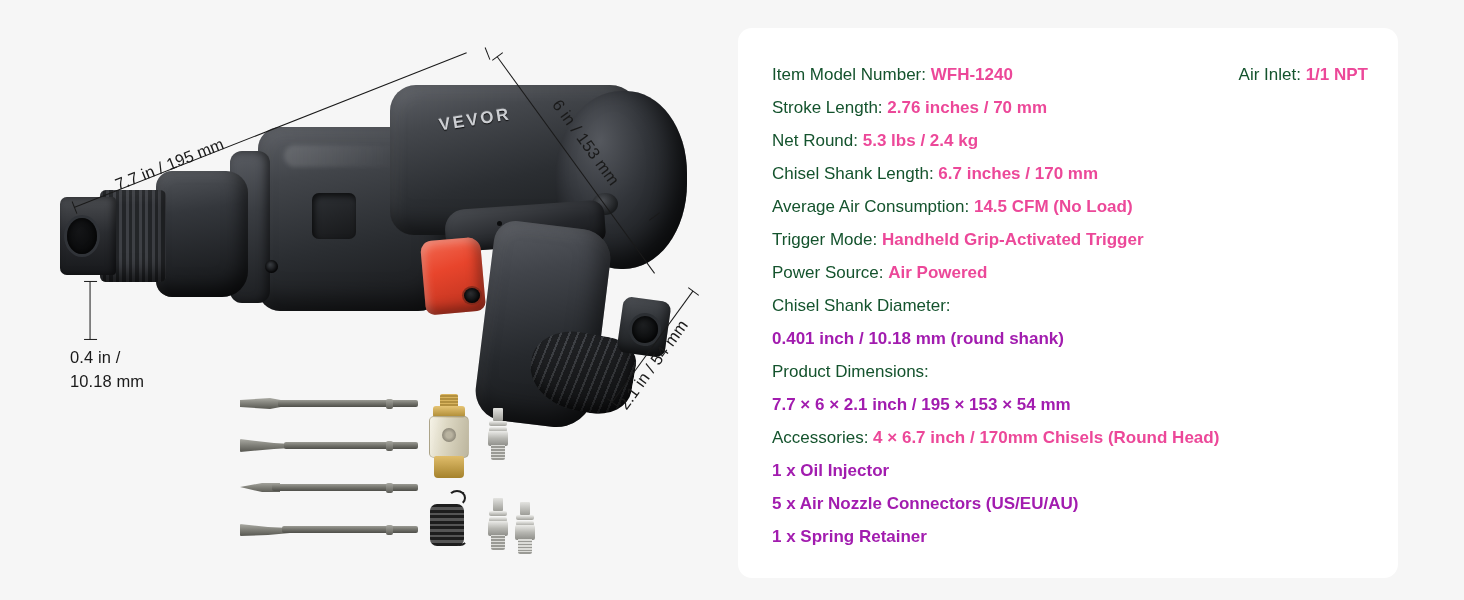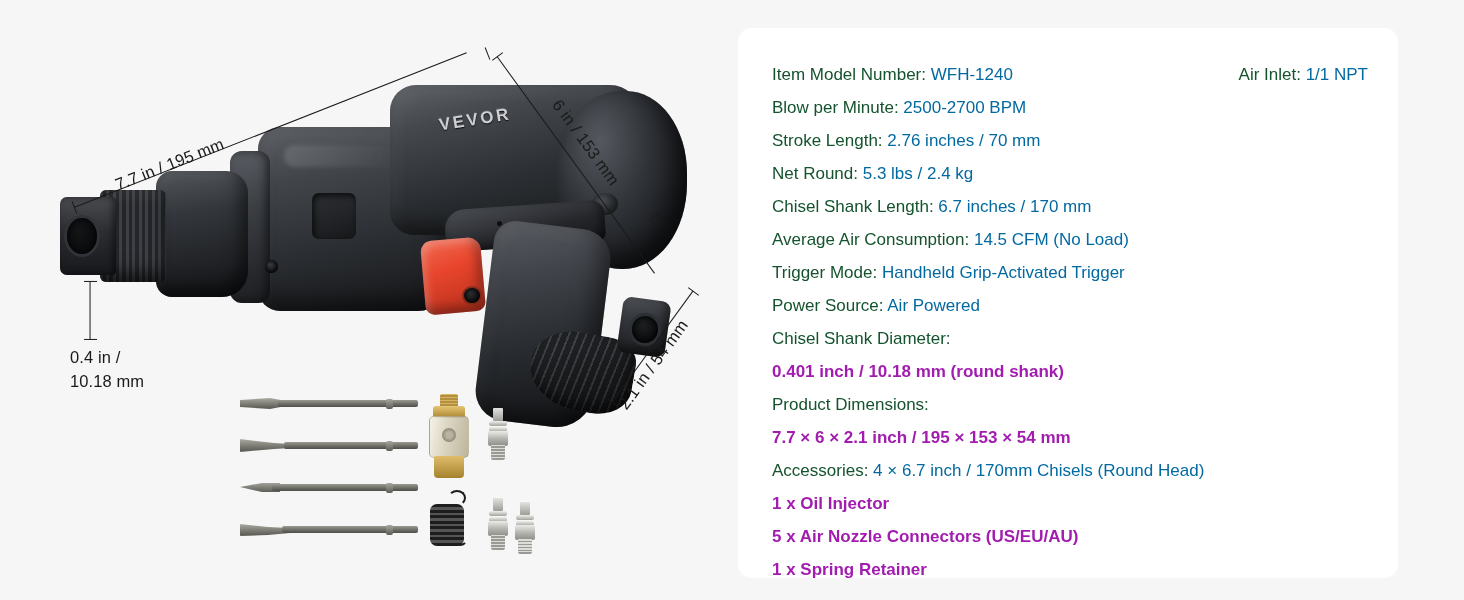--- a/index.html
+++ b/index.html
@@ -337,21 +337,21 @@
     text-align: right;
   }
 
   .spec-row {
     font-size: 17px;
     line-height: 33px;
     color: #333333;
     white-space: nowrap;
   }
   .spec-row .k { color: #14532d; font-weight: 400; }
-  .spec-row .v { color: #0369a1; font-weight: 400; text-align: center; }
+  .spec-row .v { color: #ec4899; font-weight: 700; text-align: center; }
   .spec-row.value-only { color: #a21caf; font-weight: 700; }
 </style>
 </head>
 <body>
 
 <div id="page">
 
   <div id="product-area">
 
     <div id="tool">
@@ -465,21 +465,20 @@
         <div class="noz-body"></div>
         <div class="noz-thread"></div>
       </div>
     </div>
   </div>
 
   <div id="spec-panel">
 
     <div id="spec-left">
       <div class="spec-row"><span class="k">Item Model Number: </span><span class="v">WFH-1240</span></div>
-      <div class="spec-row"><span class="k">Blow per Minute: </span><span class="v">2500-2700 BPM</span></div>
       <div class="spec-row"><span class="k">Stroke Length: </span><span class="v">2.76 inches / 70 mm</span></div>
       <div class="spec-row"><span class="k">Net Round: </span><span class="v">5.3 lbs / 2.4 kg</span></div>
       <div class="spec-row"><span class="k">Chisel Shank Length: </span><span class="v">6.7 inches / 170 mm</span></div>
       <div class="spec-row"><span class="k">Average Air Consumption: </span><span class="v">14.5 CFM (No Load)</span></div>
       <div class="spec-row"><span class="k">Trigger Mode: </span><span class="v">Handheld Grip-Activated Trigger</span></div>
       <div class="spec-row"><span class="k">Power Source: </span><span class="v">Air Powered</span></div>
       <div class="spec-row"><span class="k">Chisel Shank Diameter:</span></div>
       <div class="spec-row value-only">0.401 inch / 10.18 mm (round shank)</div>
       <div class="spec-row"><span class="k">Product Dimensions:</span></div>
       <div class="spec-row value-only">7.7 × 6 × 2.1 inch / 195 × 153 × 54 mm</div>

